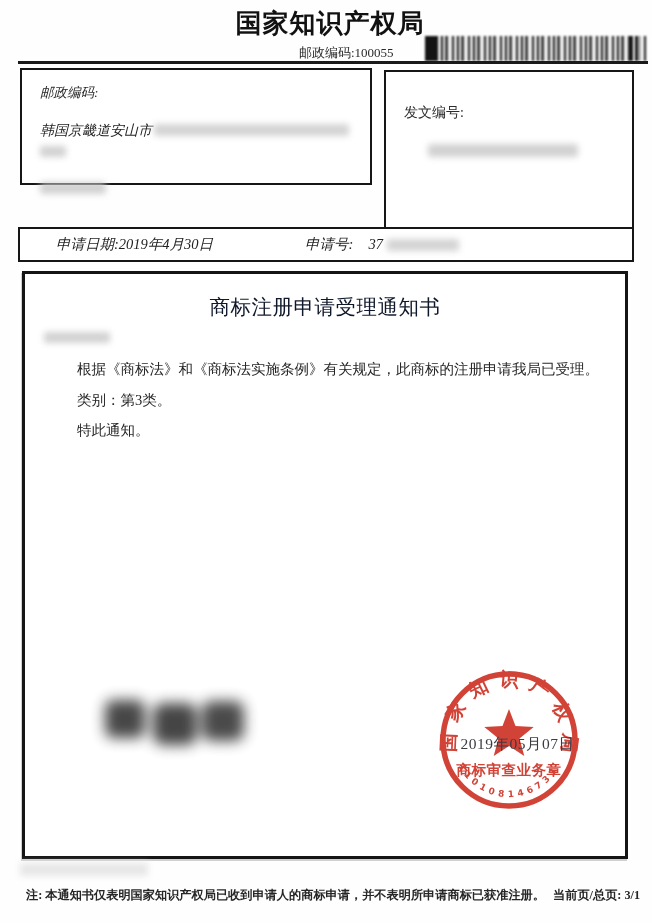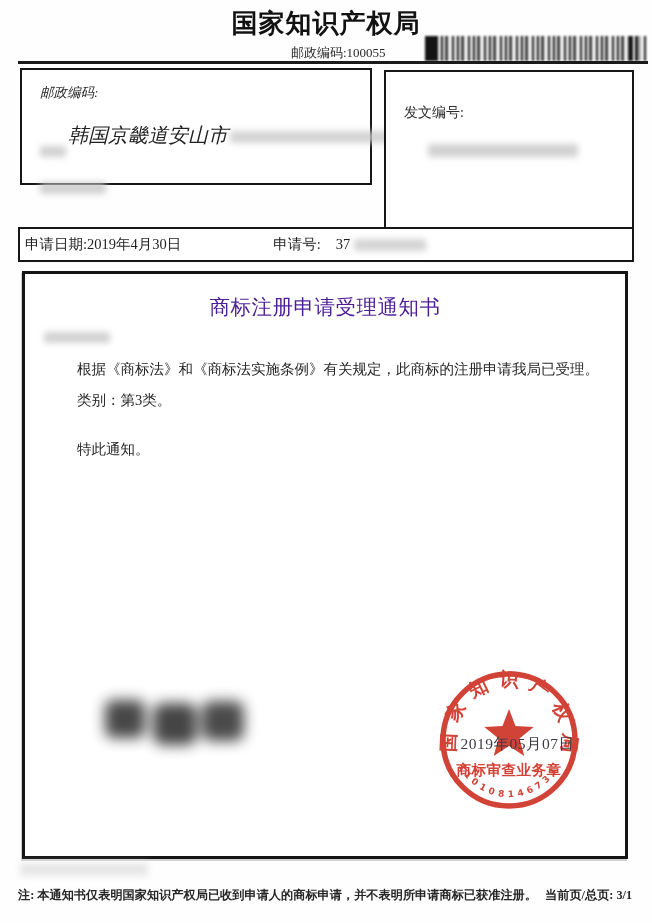--- a/index.html
+++ b/index.html
@@ -1,50 +1,50 @@
 <!DOCTYPE html>
 <html><head>
 <meta charset="utf-8">
 <style>
   * { margin:0; padding:0; box-sizing:border-box; }
   html,body { background:#ffffff; }
   .page {
     position:relative; width:652px; height:923px; background:#fefefe;
     font-family:"Liberation Serif","DejaVu Serif",serif; color:#232323; overflow:hidden;
   }
-  .abs { position:absolute; }
+  .abs { position:absolute;padding-left:8px; }
 
   
   .agency-title { top:6px; left:0; width:100%; text-align:center; font-size:26px; font-weight:bold; letter-spacing:1px; color:#111; }
   .addr-line { top:43px; left:18px; font-size:13px; color:#2a2a2a; white-space:nowrap; }
   .postal-line { top:44px; left:291px; font-size:13px; color:#2a2a2a; }
   .redact { background:#c6c6c6; filter:blur(3px); border-radius:2px; opacity:.8; }
   .redact-inline { display:inline-block; vertical-align:-1px; background:#c9c9c9; filter:blur(3px); border-radius:2px; opacity:.8; }
   .barcode { top:36px; left:425px; width:222px; height:25px; filter:blur(1.1px);
     background:repeating-linear-gradient(90deg,#161616 0 2px,#f7f7f7 2px 4px,#3d3d3d 4px 7px,#efefef 7px 11px,#222 11px 13px,#e9e9e9 13px 16px); }
   .bc-block { position:absolute; top:0; height:100%; background:#141414; }
   .bc-left { left:0; width:13px; }
   .bc-right { right:8px; width:9px; background:repeating-linear-gradient(90deg,#141414 0 3px,#fff 3px 5px); }
   .hdr-rule { top:61px; left:18px; width:630px; height:3px; background:#1a1a1a; }
 
   
   .box { border:2px solid #161616; background:#fff; }
   .recipient-box { top:68px; left:20px; width:352px; height:117px;font-style:italic; }
   .docnum-box   { top:70px; left:384px; width:250px; height:166px; }
   .box-label { position:absolute; font-size:13.5px; color:#2b2b2b; }
-  .recipient-address { position:absolute; left:18px; top:52px; font-size:20px; color:#222; white-space:nowrap;margin-left:28px; }
+  .recipient-address { position:absolute; left:18px; top:52px; font-size:14px; color:#222; white-space:nowrap; }
 
   
   .app-bar { top:227px; left:18px; width:616px; height:35px; border:2.5px solid #161616; background:#fff;
-    display:flex; align-items:center; padding-left:5px; font-size:14.5px; color:#1f1f1f; }
+    display:flex; align-items:center; padding-left:36px; font-size:14.5px; color:#1f1f1f;font-style:italic; }
 
   
   .notice-box { top:271px; left:22px; width:606px; height:588px; border:3px solid #151515; background:#fff;
     box-shadow:-1px 2px 0 rgba(0,0,0,.18); }
-  .notice-title { position:absolute; top:19px; left:0; width:100%; text-align:center; font-size:20.5px; color:#4c1d95; letter-spacing:.5px; }
+  .notice-title { position:absolute; top:19px; left:0; width:100%; text-align:center; font-size:20.5px; color:#0f172a; letter-spacing:.5px; }
   .notice-line { position:absolute; left:52px; font-size:14.5px; color:#262626; white-space:nowrap; }
   .sig-blob { position:absolute; left:80px; top:426px; width:40px; height:38px; background:#1f1f1f; border-radius:8px;
     box-shadow:50px 5px 0 2px #1d1d1d, 98px 2px 0 1px #232323; filter:blur(7px); opacity:.82; }
 
   
   .seal-wrap { position:absolute; left:409px; top:391px; width:150px; height:150px; opacity:.93; }
   .seal-date { position:absolute; left:429px; top:460px; width:127px; text-align:center; font-size:15.5px; color:#3b3b43; letter-spacing:.5px; z-index:3; }
   .seal-ring-text { font-family:"Liberation Sans","DejaVu Sans",sans-serif; font-weight:bold; font-size:19px; letter-spacing:10px; }
   .seal-office { font-family:"Liberation Sans","DejaVu Sans",sans-serif; font-weight:bold; font-size:14.5px; letter-spacing:.5px; }
   .seal-serial { font-family:"DejaVu Sans","Liberation Sans",sans-serif; font-weight:bold; font-size:9px; letter-spacing:4px; }
@@ -87,21 +87,21 @@
     <span style="margin-left:92px;">申请号:</span>
     <span style="margin-left:15px;text-align:center;">37</span>
     <span class="redact-inline" style="width:72px;height:12px;margin-left:4px;"></span>
   </div>
 
   <div class="abs notice-box">
     <div class="notice-title">商标注册申请受理通知书</div>
     <div class="redact" style="position:absolute;left:19px;top:58px;width:66px;height:11px;"></div>
     <div class="notice-line" style="top:86px;">根据《商标法》和《商标法实施条例》有关规定，此商标的注册申请我局已受理。</div>
     <div class="notice-line" style="top:117px;">类别：第3类。</div>
-    <div class="notice-line" style="top:147px;margin-top:19px;">特此通知。</div>
+    <div class="notice-line" style="top:147px;">特此通知。</div>
 
     <div class="sig-blob"></div>
 
     <div class="seal-wrap">
       <svg width="150" height="150" viewBox="0 0 150 150">
         <defs>
           <path id="arcTop" d="M 22.8 89 A 54 54 0 1 1 125.7 93.5" fill="none"></path>
           <path id="arcBottom" d="M 23.3 99.1 A 57 57 0 0 0 126.7 99.1" fill="none"></path>
         </defs>
         <circle cx="75" cy="75" r="66" fill="none" stroke-width="5.5" stroke="#cf3528"></circle>

